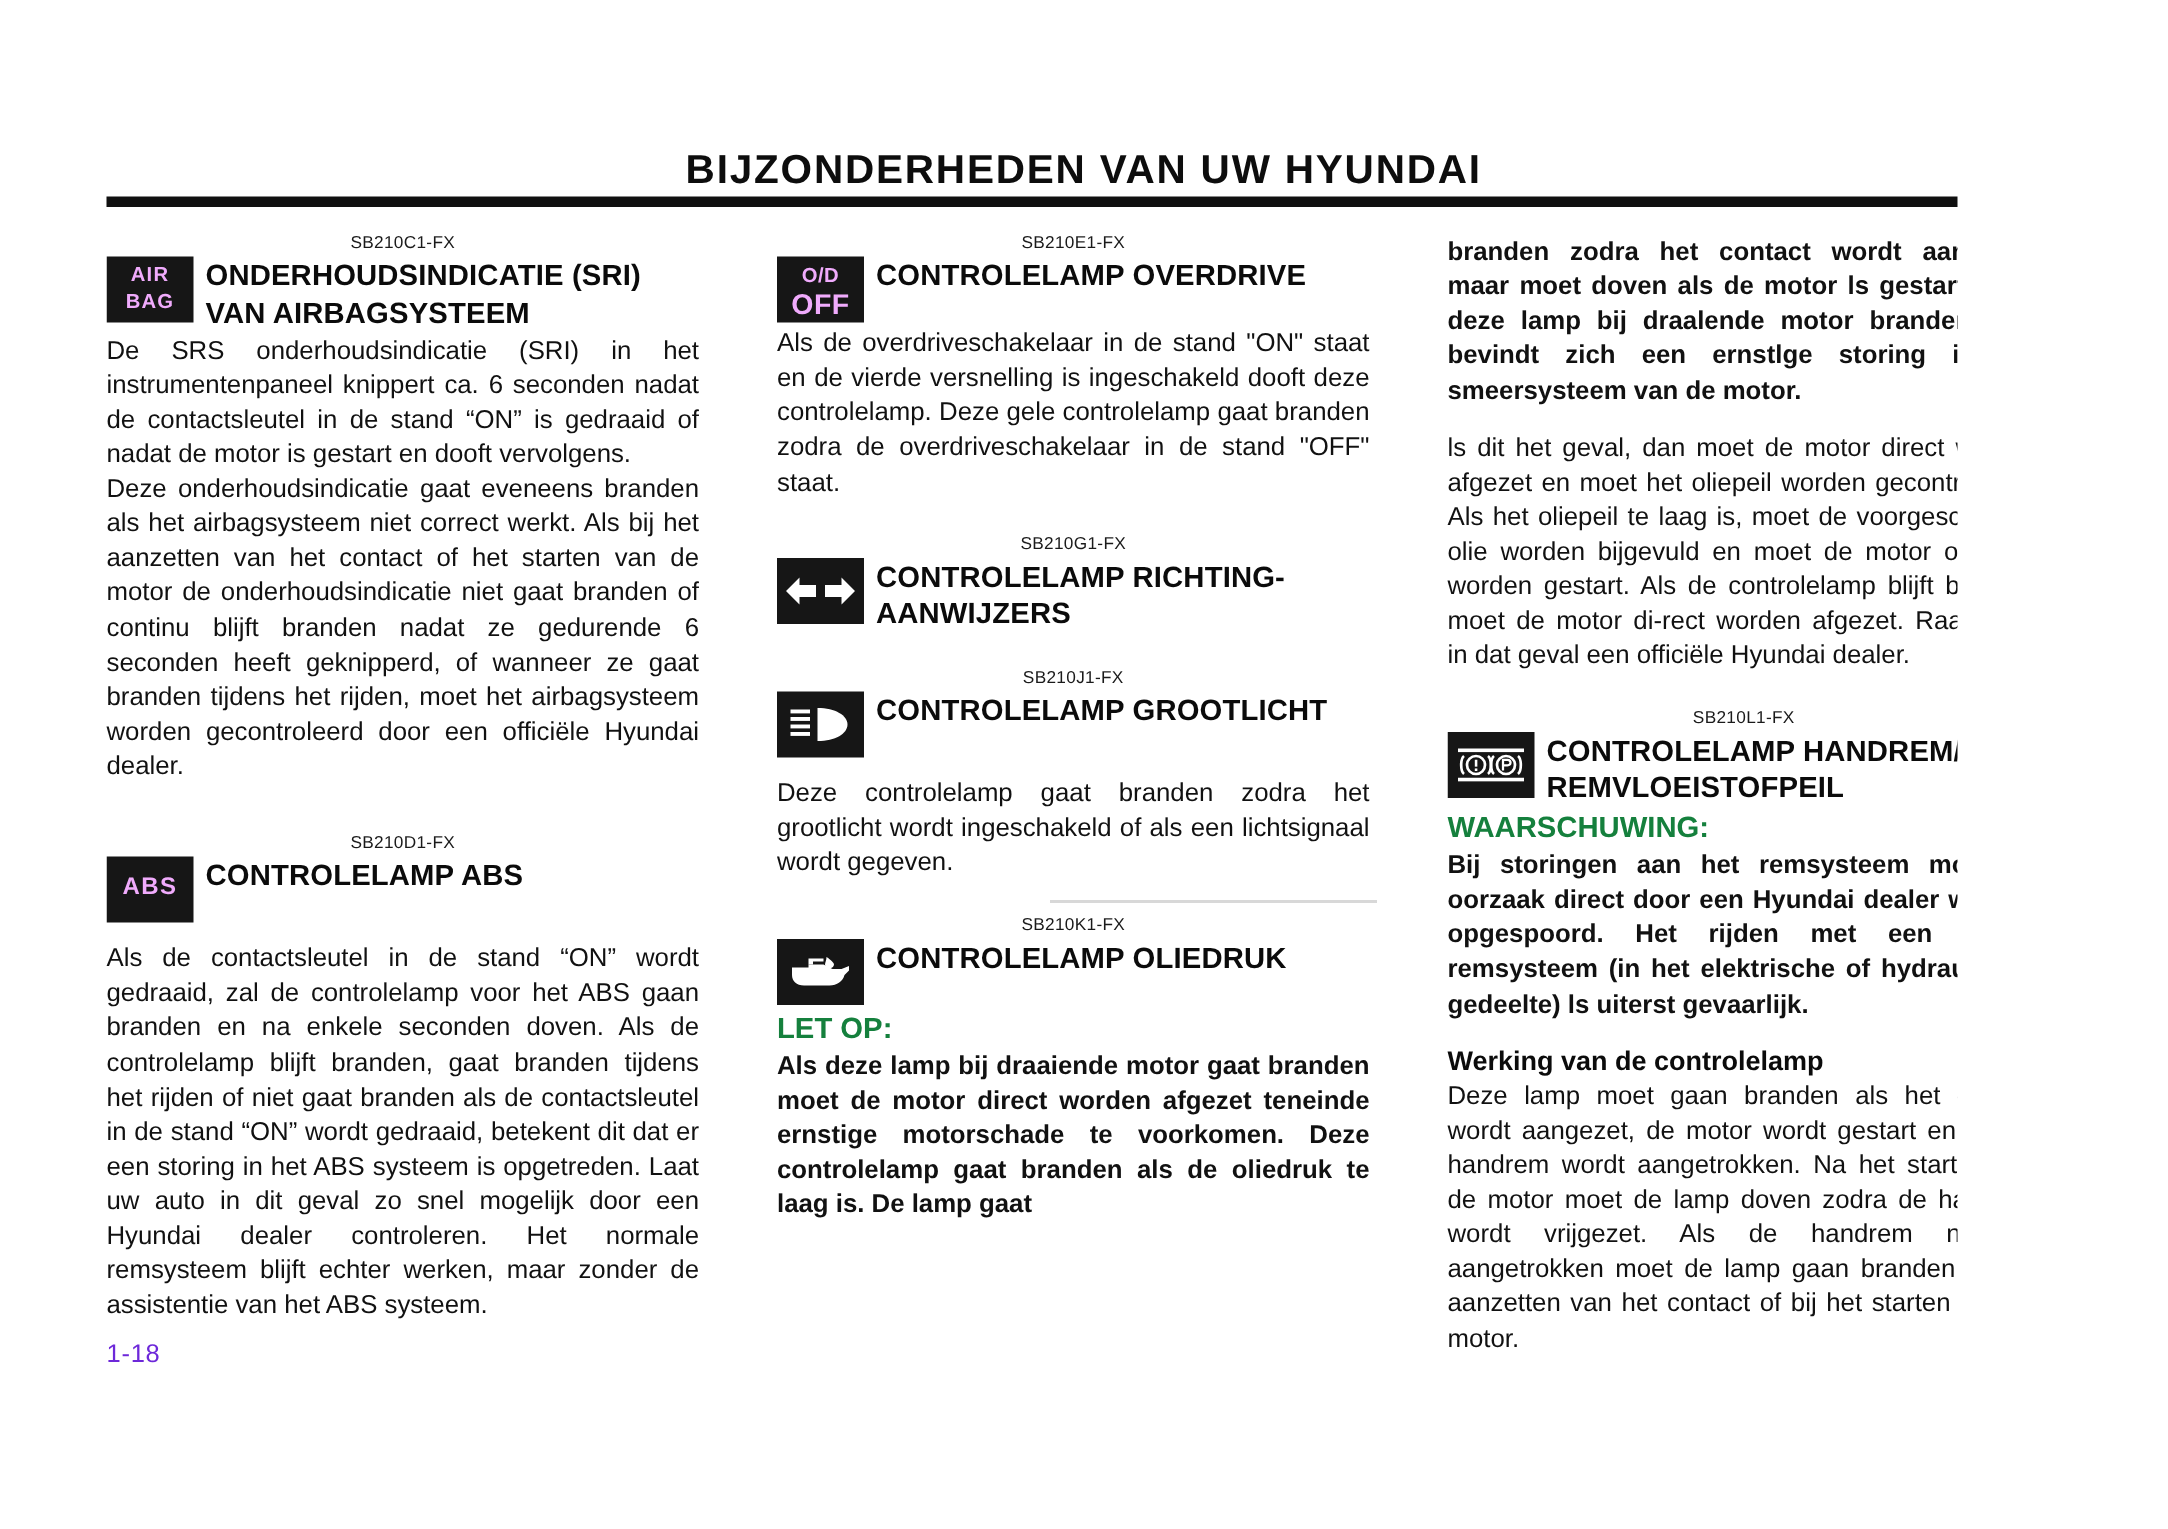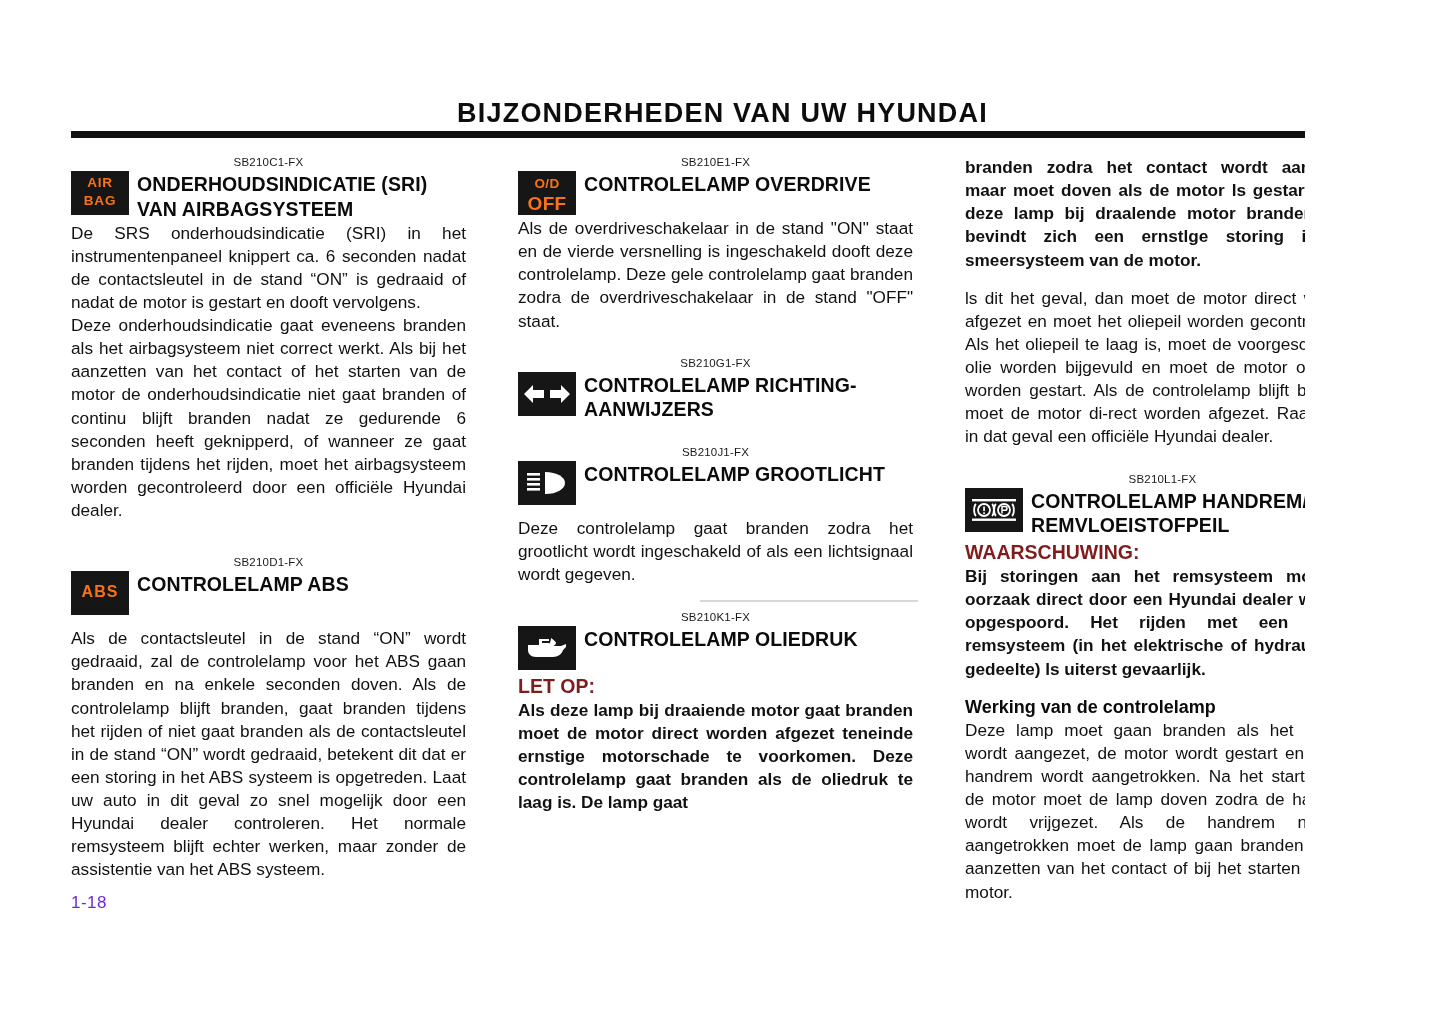--- a/index.html
+++ b/index.html
@@ -85,21 +85,21 @@
     line-height: 1.27;
     letter-spacing: 0.1px;
     padding-top: 2px;
     color: #0b0b0b;
     padding-left: 48px;
   }
   .subhead {
     font-size: 19.5px;
     font-weight: bold;
     margin: 3px 0 1px 0;
-    color: #7f1d1d;
+    color: #15803d;
     clear: both;
   }
   .subhead-sm {
     font-size: 18px;
     font-weight: bold;
     margin: 16px 0 1px 0;
     color: #0b0b0b;
   }
   p.body {
     font-size: 17.2px;
@@ -135,21 +135,21 @@
     width: 218px;
     height: 2px;
     background: #d8d8d8;
   }
 
   
   .ic-text {
     position: absolute;
     left: 0; right: 0;
     text-align: center;
-    color: #f97316;
+    color: #f0abfc;
     font-weight: bold;
     font-family: "Liberation Sans", sans-serif;
   }
   .airbag-1 { top: 4px;  font-size: 13.5px; letter-spacing: 0.8px; }
   .airbag-2 { top: 22px; font-size: 13.5px; letter-spacing: 0.8px; }
   .abs-txt  { top: 12px; font-size: 16px; letter-spacing: 1px; }
   .od-1 { top: 5px;  font-size: 13.5px; letter-spacing: 0.3px; }
   .od-2 { top: 22px; font-size: 19px; letter-spacing: 0.3px; }
   .ic-svg {
     position: absolute;

